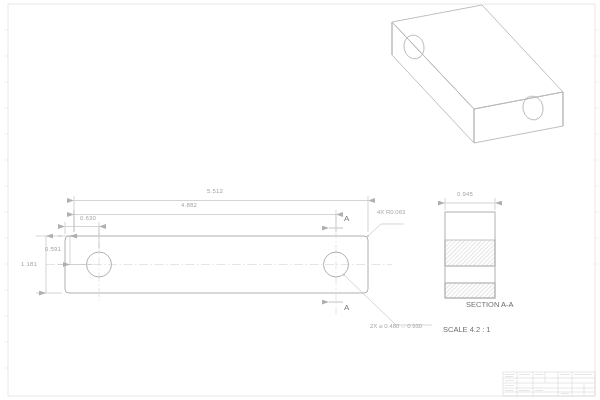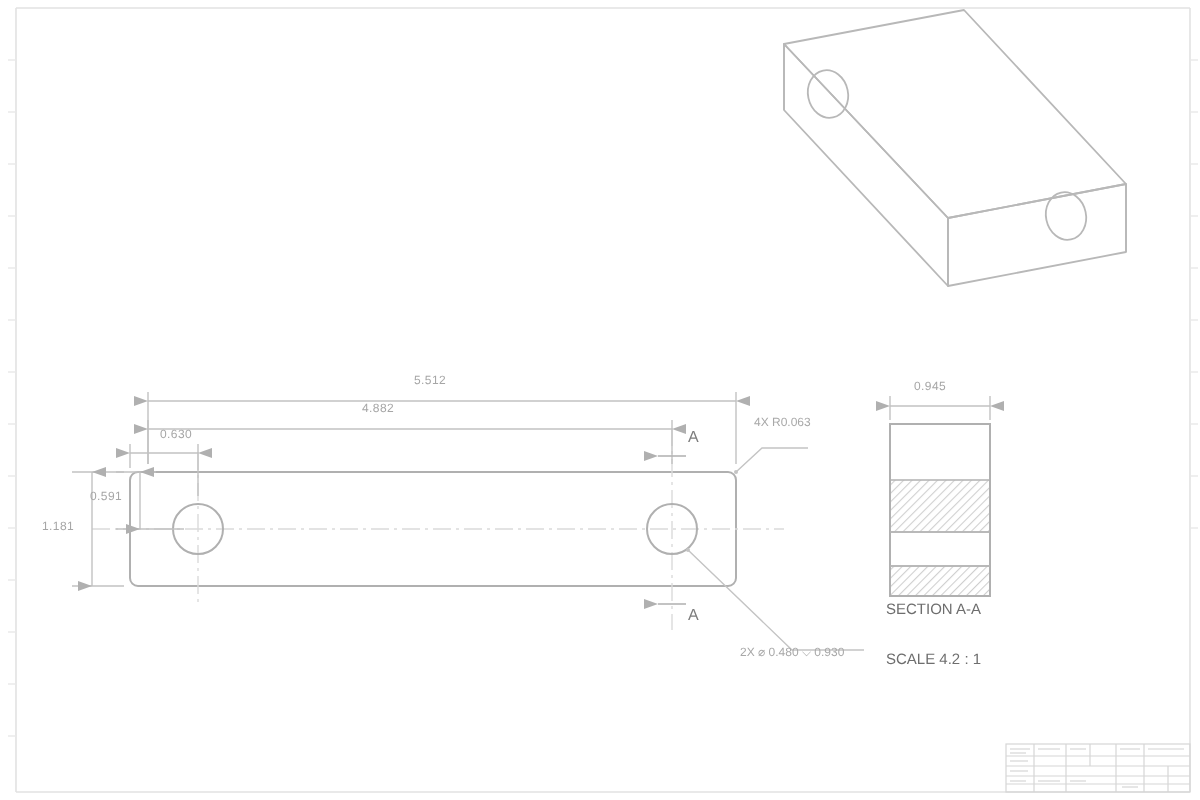--- a/index.html
+++ b/index.html
@@ -249,17 +249,17 @@
   <div class="noteText" style="left:377px; top:209px;">4X R0.063</div>
 
   <div class="noteText" style="left:370px; top:322px;">2X  ⌀ 0.480 ⌵ 0.930</div>
 
   <div class="arrowLetter" style="left:344px; top:214px;">A</div>
 
   <div class="arrowLetter" style="left:344px; top:303px;">A</div>
 
   <div class="dimtext" style="left:457px; top:191px;">0.945</div>
 
-  <div class="sectionLabel" style="left:443px; top:300px;">SECTION A-A</div>
+  <div class="sectionLabel" style="left:466px; top:300px;">SECTION A-A</div>
 
   <div class="sectionLabel" style="left:443px; top:325px;">SCALE 4.2 : 1</div>
 
 </div>
 
 </body></html>

